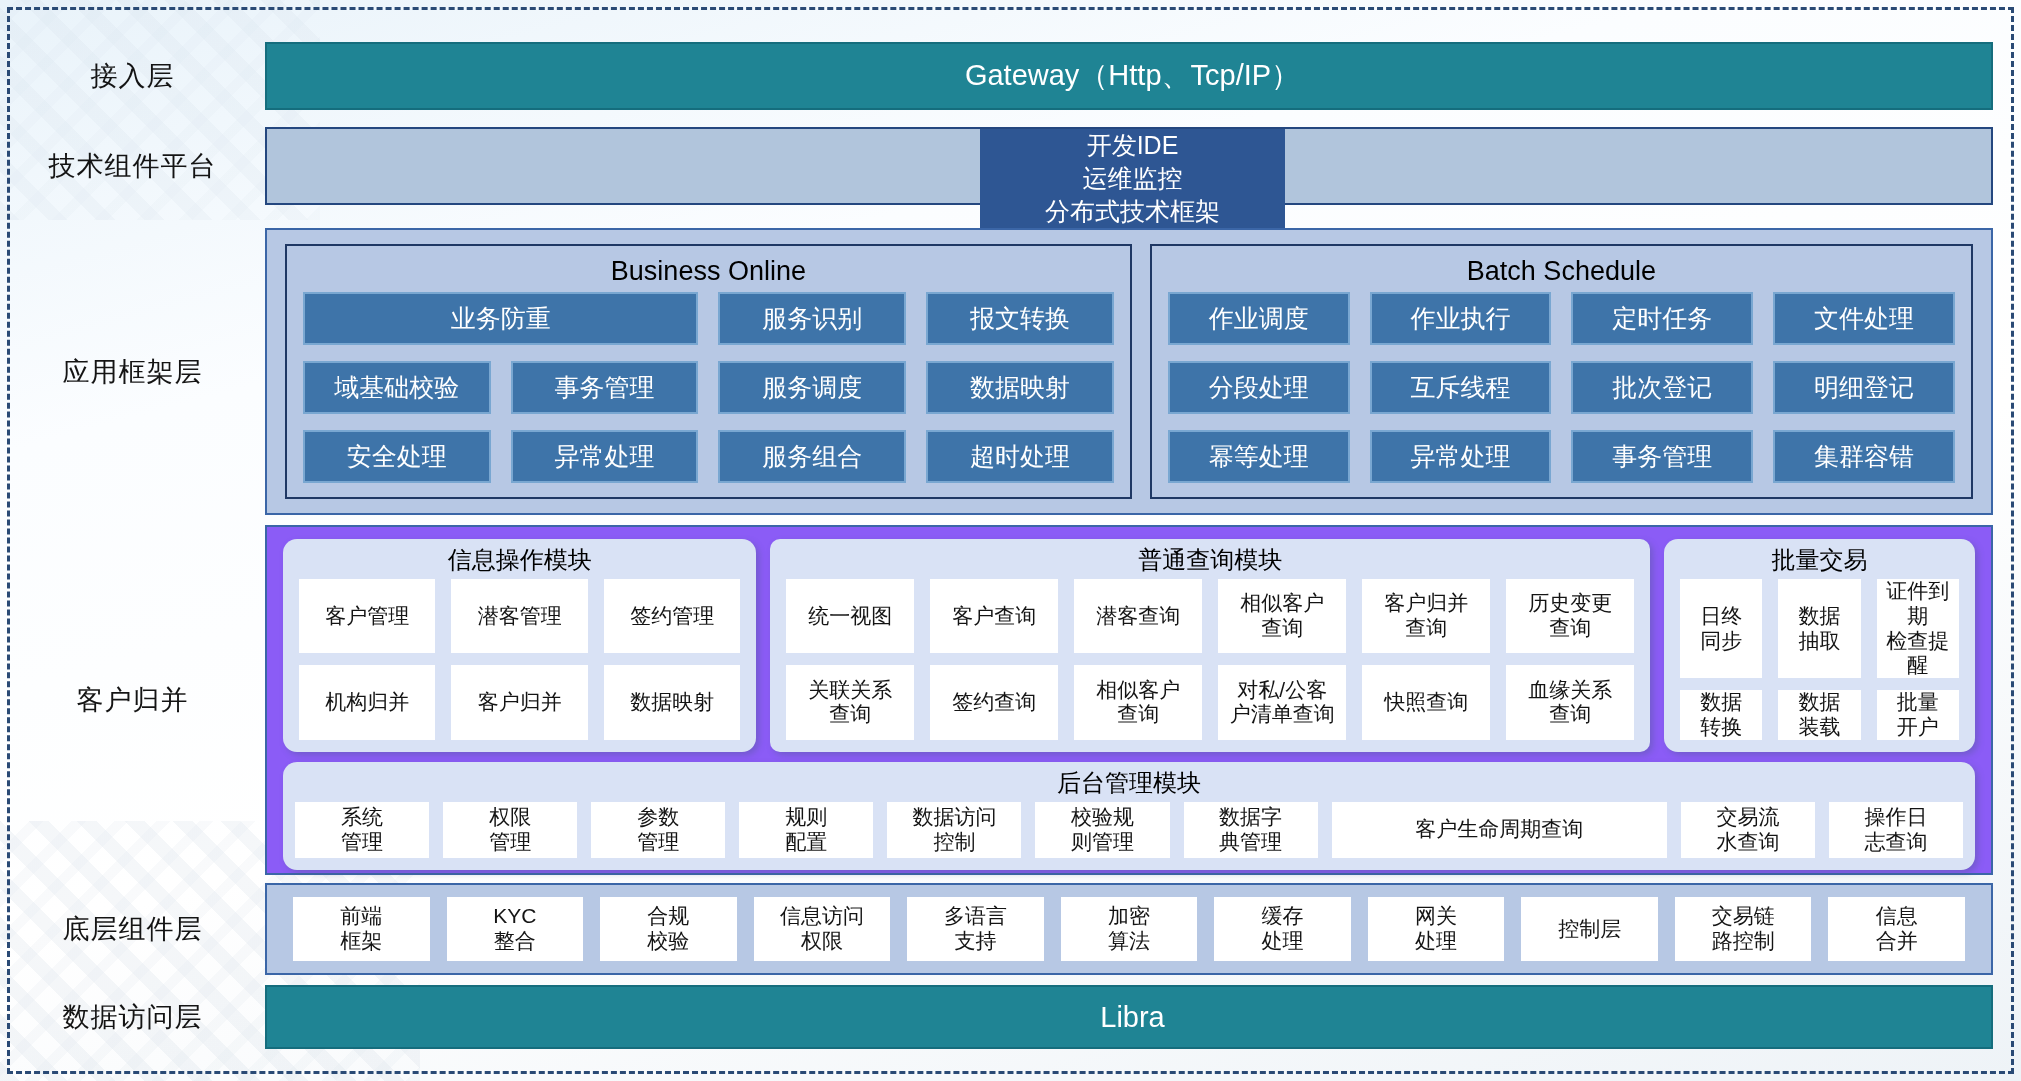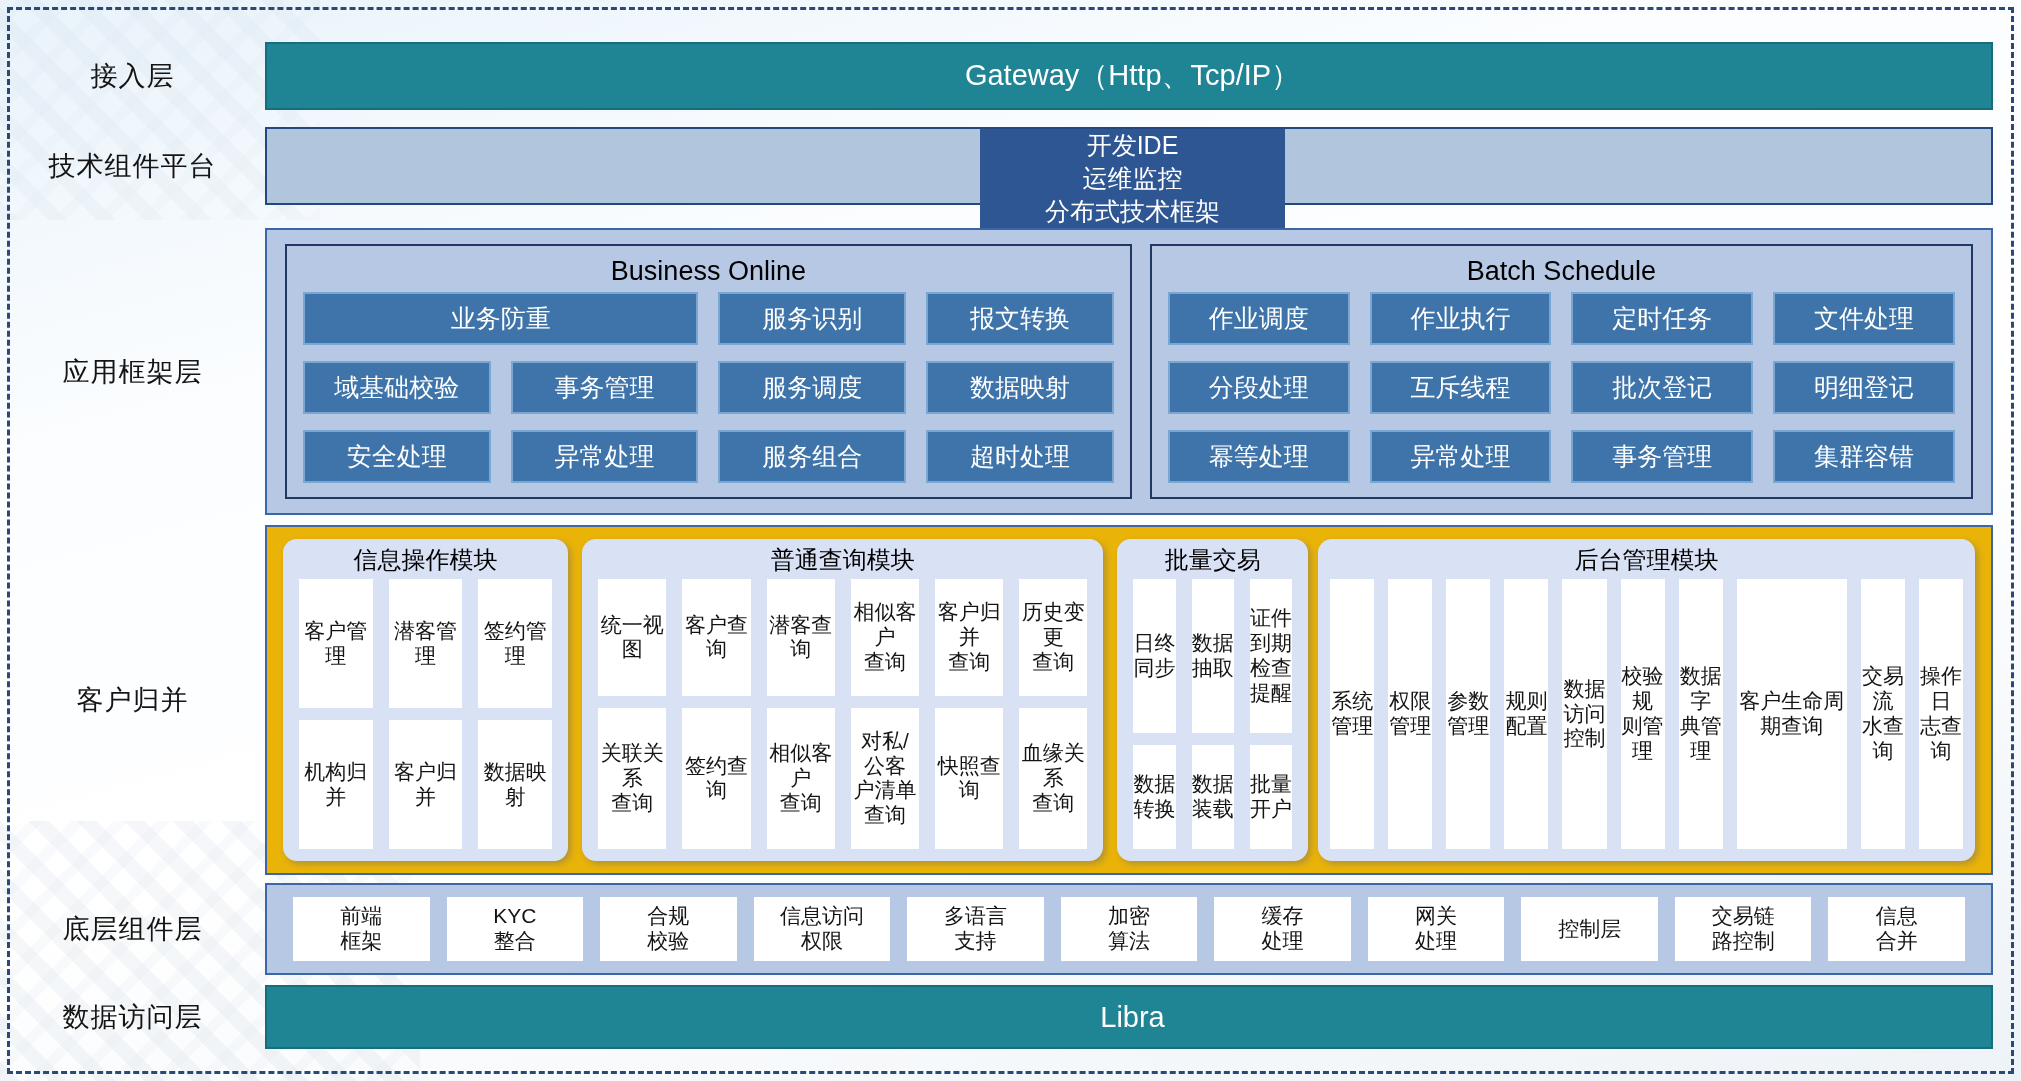--- a/index.html
+++ b/index.html
@@ -58,38 +58,38 @@
   .fw-panel.bs { flex: 1; }
   .fw-title { text-align: center; font-size: 27px; color: #000; height: 42px; line-height: 42px; }
   .fw-grid { display: grid; grid-template-columns: repeat(4, 1fr); gap: 16px 20px; flex: 1; }
   .fw-btn {
     background: #3e74a9; border: 2px solid #79a7d1; color: #fff; min-height: 48px;
     display: flex; align-items: center; justify-content: center; font-size: 25px;
   }
 
   
   .svc-section {
-    background: #eab308; border: 2px solid #3b66a7;
-    padding: 12px 16px; display: flex; flex-direction: row; gap: 10px;
+    background: #8b5cf6; border: 2px solid #3b66a7;
+    padding: 12px 16px; display: flex; flex-direction: column; gap: 10px;
   }
   .svc-top { display: flex; gap: 14px; flex: 1.62; }
   .card {
     background: #d9e2f5; border-radius: 14px; box-shadow: 3px 3px 6px rgba(70,90,130,.35);
     display: flex; flex-direction: column; padding: 2px 12px 12px;
   }
   .card-title { text-align: center; font-size: 24px; color: #000; height: 38px; line-height: 38px; }
   .card-grid { display: grid; flex: 1; gap: 12px 16px; padding: 0 4px; }
   .cols-3 { grid-template-columns: repeat(3, 1fr); }
   .cols-6 { grid-template-columns: repeat(6, 1fr); }
   .wbtn, .card-grid > div, .flex-row > div {
     background: #fff; color: #141414; display: flex; align-items: center; justify-content: center;
     text-align: center; font-size: 21px; line-height: 1.18; white-space: pre-line;
   }
   .card.info { flex: 4.7; }
-  .card.query { flex: 8.95; }
+  .card.query { flex: 8.95; border-radius: 10px; }
   .card.batch { flex: 3.0; }
   .card.admin { flex: 1; justify-content: center; }
   .flex-row { display: flex; gap: 14px; flex: 1; }
   .flex-row > div { flex: 1; min-height: 56px; }
 
   
   .comp-strip {
     background: #b7c8e4; border: 2px solid #3b66a7;
     display: flex; align-items: center; gap: 17px; padding: 12px 26px;
   }

